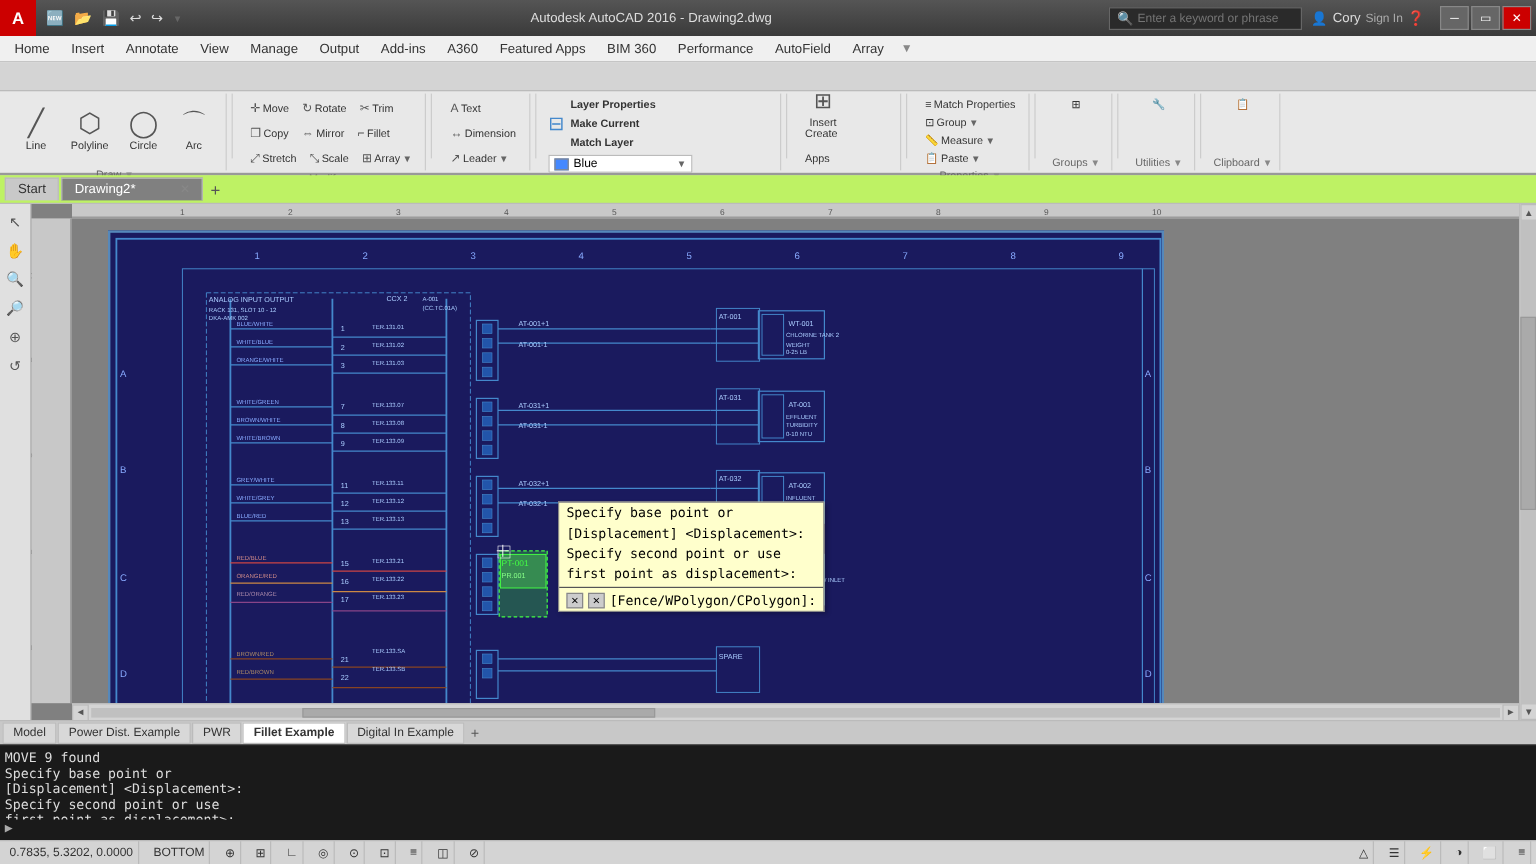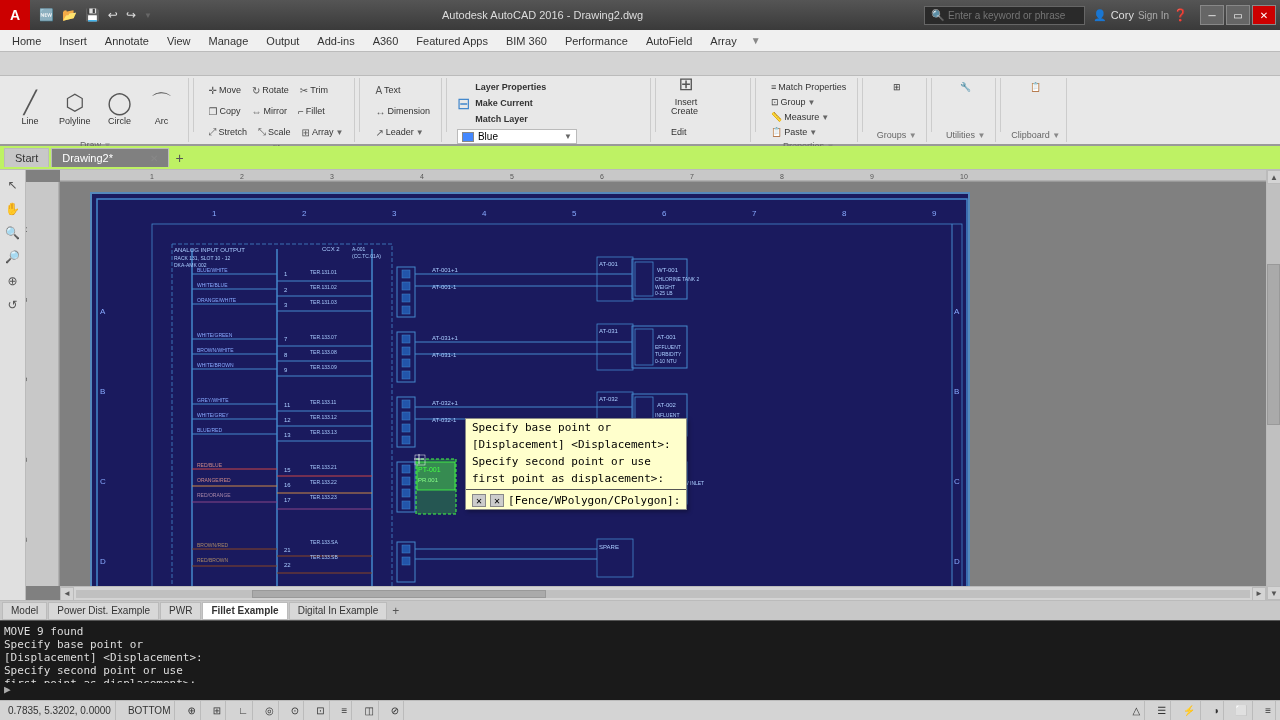--- a/index.html
+++ b/index.html
@@ -688,21 +688,21 @@
           <div class="ribbon-row">
             <div class="ribbon-large-btn" style="height:36px;">
               <div style="font-size:18px;color:#555;">⊞</div>
               <span>Insert</span>
             </div>
           </div>
           <div class="ribbon-row">
             <div class="ribbon-row-btn">Create</div>
           </div>
           <div class="ribbon-row">
-            <div class="ribbon-row-btn">Edit</div>
+            <div class="ribbon-row-btn">Apps</div>
           </div>
           <div class="ribbon-row">
             <div class="ribbon-row-btn">Edit Attributes</div>
           </div>
           <div class="ribbon-row">
             <div class="ribbon-row-btn">Match Properties</div>
           </div>
         </div>
         <div class="ribbon-group-label">Block <span class="group-expand">▼</span></div>
       </div>

